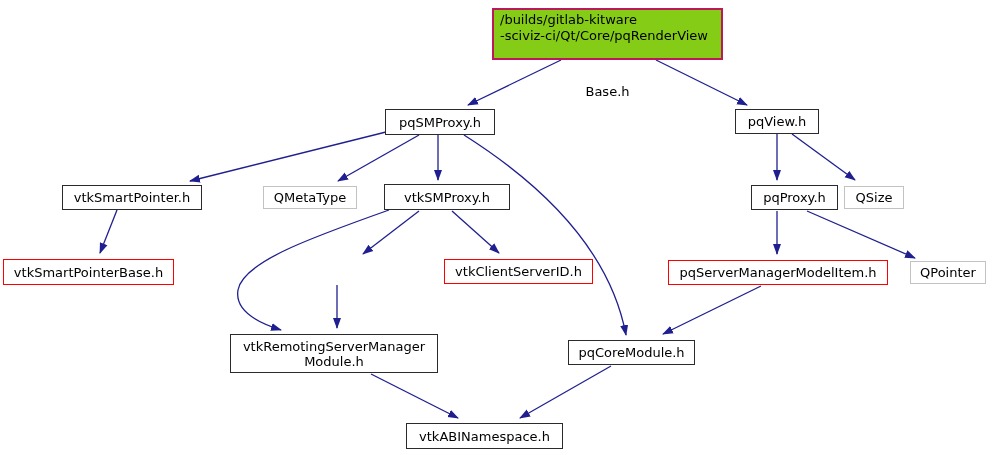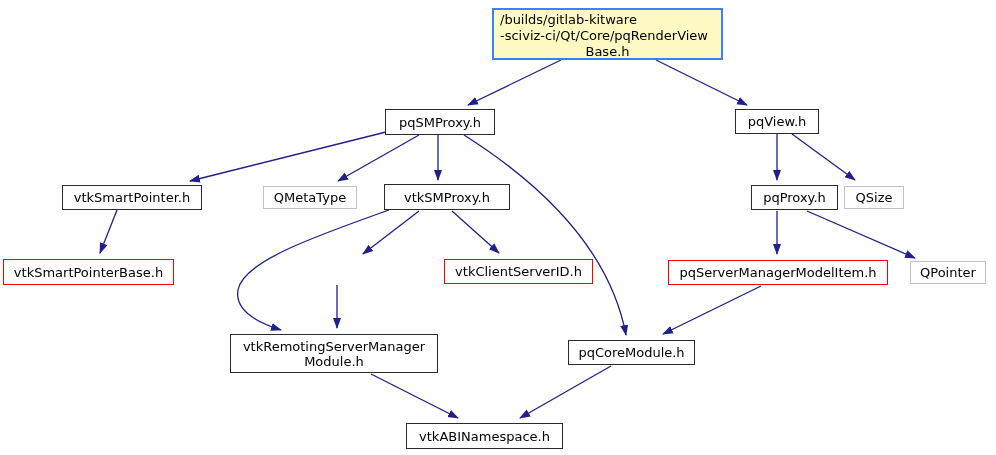--- a/index.html
+++ b/index.html
@@ -16,28 +16,28 @@
     box-sizing:border-box;
     background:#ffffff;
     border:1.5px solid #2b2b2b;
     color:#000000;
     font-size:13px;
     display:flex;align-items:center;justify-content:center;
     white-space:nowrap;
     line-height:15px;
   }
   .node.root{
-    background:#fef9c3;
-    border:2px solid #3b82f6;
+    background:#84cc16;
+    border:2px solid #be185d;
     display:block;
     padding:2px 6px;
     line-height:16px;
   }
   .node.root .line{display:block;text-align:left;}
-  .node.root .line.center{text-align:center;}
+  .node.root .line.center{text-align:center;margin-top:40px;}
   .node.ext{border:1px solid #c2c2c2;}
   .node.red{border:1.5px solid #ff0000;}
   .node .lines{display:flex;flex-direction:column;align-items:center;}
 </style>
 </head>
 <body>
 
 <div class="stage">
 
   <svg class="edges" width="996" height="455" viewBox="0 0 996 455">

